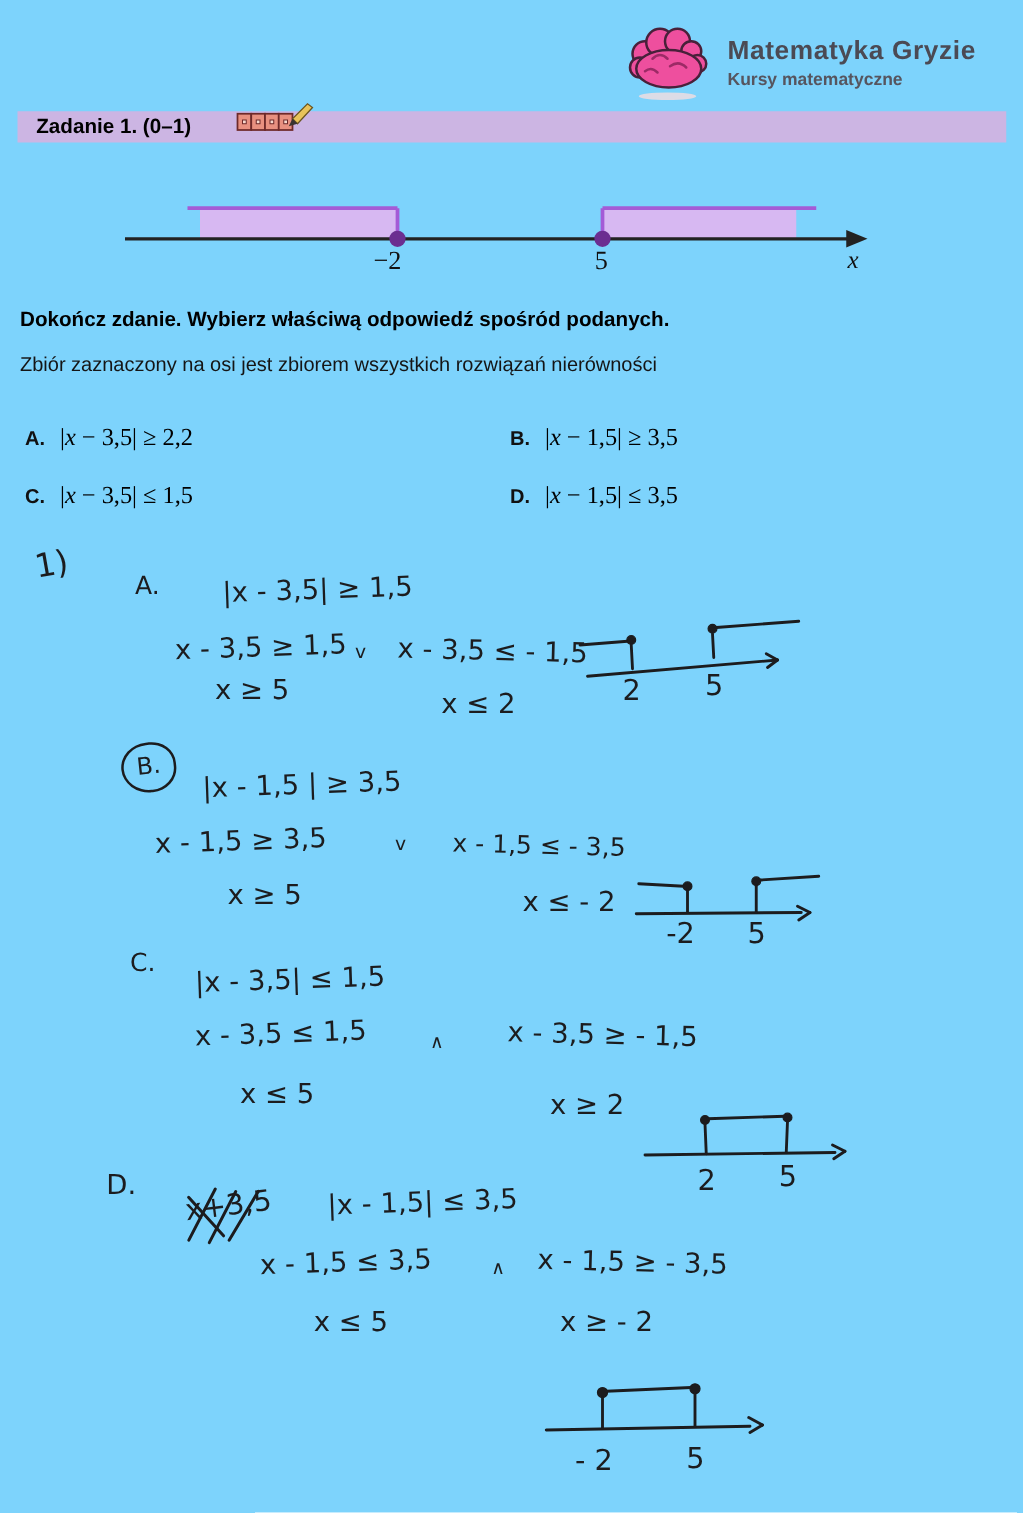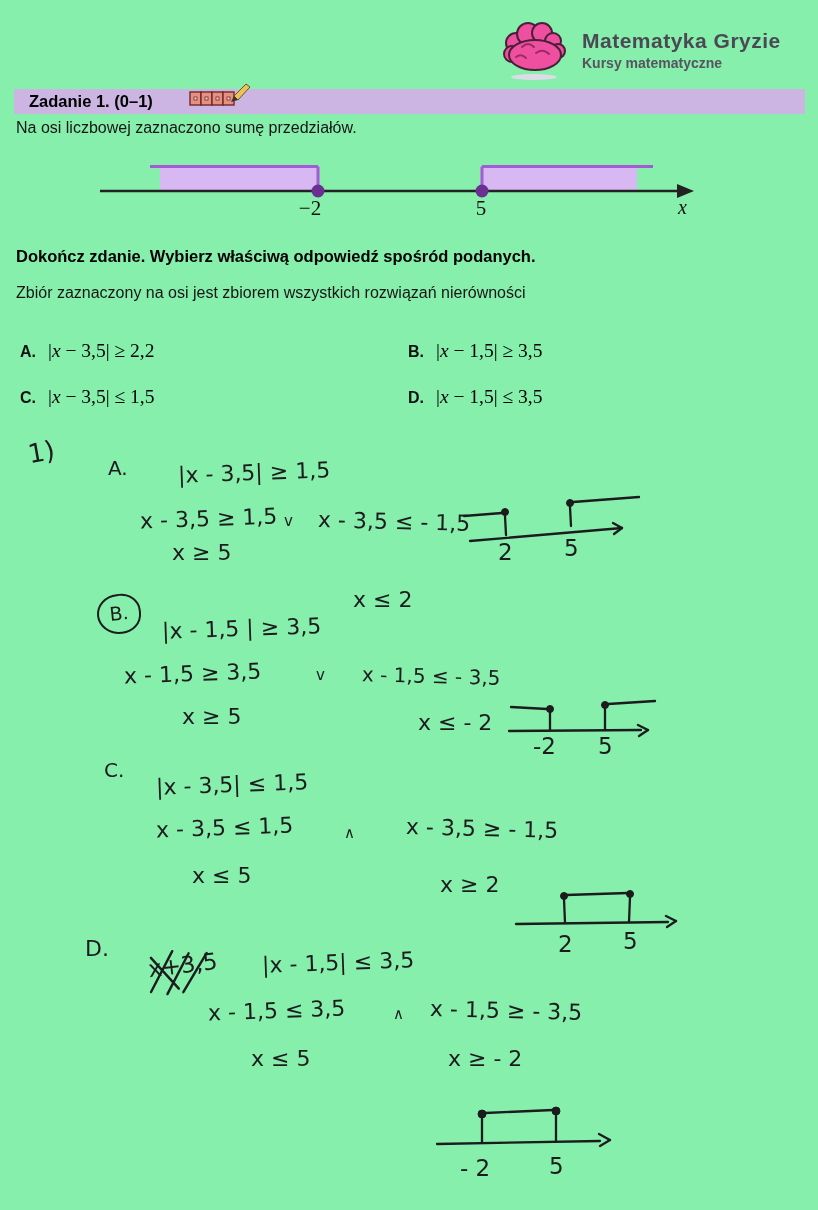--- a/index.html
+++ b/index.html
@@ -1,16 +1,16 @@
 <!DOCTYPE html>
 <html lang="pl"><head>
 <meta charset="utf-8">
 <style>
   html,body{margin:0;padding:0;background:#ffffff;}
-  .page{position:relative;width:818px;height:1210px;background:#86efac;overflow:hidden;
+  .page{position:relative;width:818px;height:1210px;background:#7dd3fc;overflow:hidden;
         font-family:"Liberation Sans",sans-serif;color:#111;}
 
   
   .logo{position:absolute;left:500px;top:14px;width:300px;height:72px;display:flex;align-items:center;}
   .logo-text{margin-left:10px;}
   .logo-title{font-size:21px;font-weight:800;color:#4b4a54;letter-spacing:.5px;}
   .logo-sub{font-size:14px;font-weight:600;color:#56555f;margin-top:2px;}
 
   
   .task-bar{position:absolute;left:14px;top:89px;width:791px;height:25px;background:#ccb5e3;
@@ -99,21 +99,20 @@
           <rect x="39" y="14" width="3" height="3"></rect>
         </g>
         <g>
           <polygon points="46,13 50,17 62,4 58,1" fill="#e8c35a" stroke="#6b5520" stroke-width="1"></polygon>
           <polygon points="46,13 50,17 43,19" fill="#3a3430"></polygon>
         </g>
       </svg>
     </span>
   </div>
 
-  <div class="intro">Na osi liczbowej zaznaczono sumę przedziałów.</div>
 
   <svg class="diagram" width="818" height="90" viewBox="0 0 818 90">
 
     <g>
       <rect x="160" y="27" width="158" height="24" fill="#d7b8f2"></rect>
       <line x1="150" y1="26.5" x2="318" y2="26.5" stroke="#a45bd6" stroke-width="3"></line>
       <line x1="318" y1="26.5" x2="318" y2="51" stroke="#a45bd6" stroke-width="3"></line>
     </g>
 
     <g>
@@ -154,21 +153,21 @@
   </div>
 
   <div class="hw" style="left:28px;top:437px;font-size:26px;transform:rotate(-10deg);">1)</div>
 
   <div class="hw med" style="left:108px;top:456px;">A.</div>
   <div class="hw big rneg" style="left:178px;top:460px;">|x - 3,5| ≥ 1,5</div>
   <div class="hw big rneg" style="left:140px;top:506px;">x - 3,5 ≥ 1,5</div>
   <div class="hw small" style="left:284px;top:512px;">v</div>
   <div class="hw big rpos" style="left:318px;top:509px;">x - 3,5 ≤ - 1,5</div>
   <div class="hw big" style="left:172px;top:540px;">x ≥ 5</div>
-  <div class="hw big" style="left:353px;top:551px;margin-top:36px;">x ≤ 2</div>
+  <div class="hw big" style="left:353px;top:551px;">x ≤ 2</div>
   <svg class="hw-svg" style="left:462px;top:490px;" width="180" height="72" viewBox="0 0 180 72">
     <path d="M2,26 L40,23"></path>
     <circle cx="43" cy="22" r="3.5"></circle>
     <path d="M43,26 L44,45"></path>
     <path d="M8,51 L160,38"></path>
     <path d="M160,38 L151,33"></path>
     <path d="M160,38 L152,44"></path>
     <circle cx="108" cy="13" r="3.5"></circle>
     <path d="M108,17 L109,36"></path>
     <path d="M111,12 L177,7"></path>

